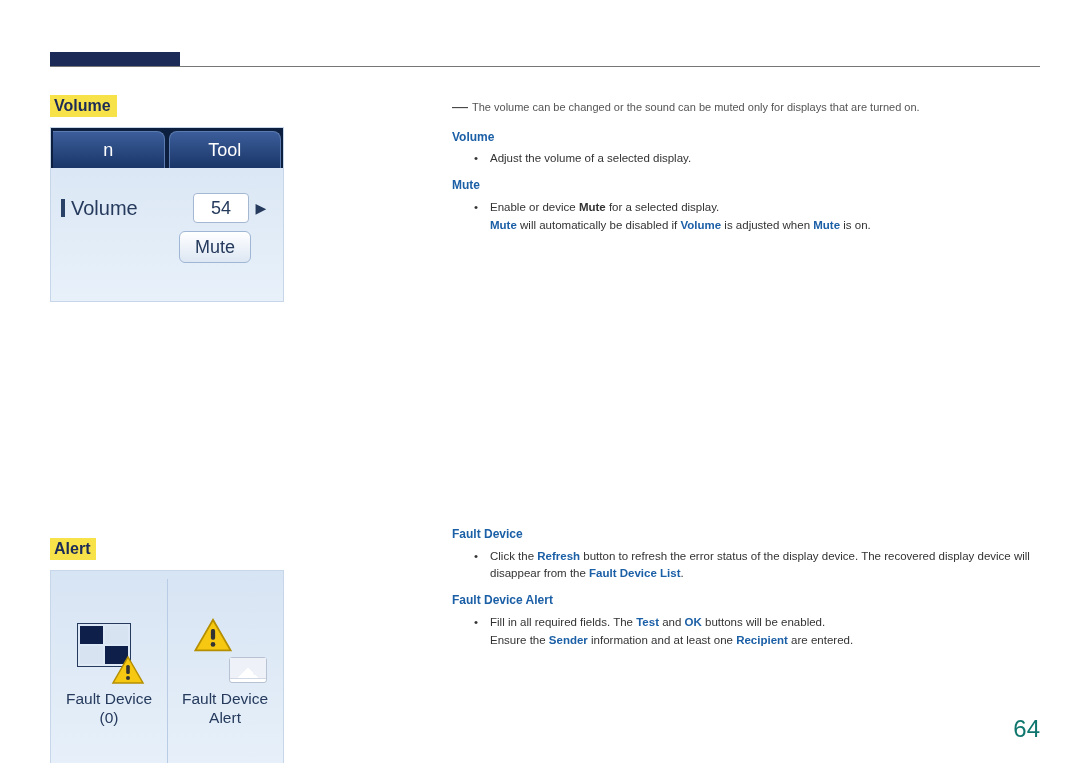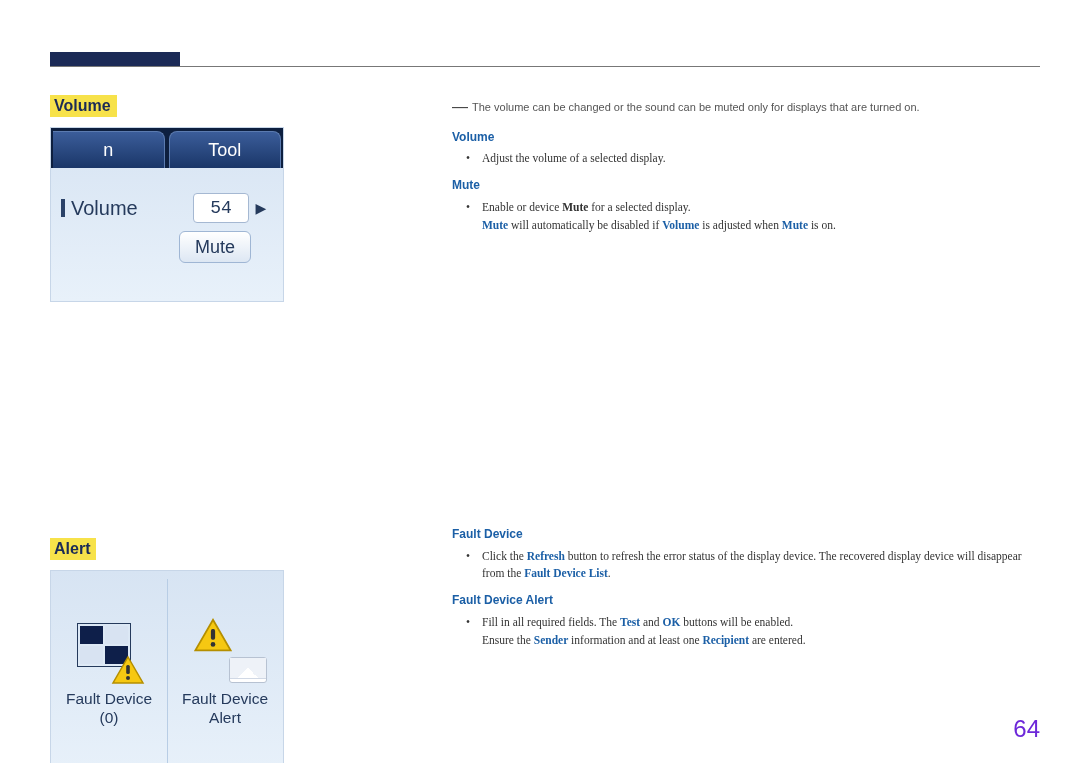--- a/index.html
+++ b/index.html
@@ -107,21 +107,20 @@
     width: 56px;
     height: 30px;
     background: #fff;
     border: 1px solid #a5b8d2;
     border-radius: 4px;
     font-size: 18px;
     color: #253a5c;
     display: flex;
     align-items: center;
     justify-content: center;
-    font-family: Liberation Mono, monospace;
   }
   .vol-arrow {
     width: 24px;
     height: 30px;
     display: flex;
     align-items: center;
     justify-content: center;
     color: #253a5c;
     font-size: 14px;
   }
@@ -223,23 +222,22 @@
     vertical-align: -1px;
   }
   .subhead {
     color: #1b5fa6;
     font-weight: bold;
     font-size: 12px;
     margin-top: 8px;
     margin-bottom: 4px;
   }
   .bullet-list {
-    margin-left: 28px;
+    margin-left: 36px;
     list-style: none;
-    font-family: Liberation Serif, serif;
   }
   .bullet-list li {
     position: relative;
     padding-left: 2px;
     margin-bottom: 4px;
   }
   .bullet-list li::before {
     content: "•";
     position: absolute;
     left: -14px;
@@ -252,21 +250,21 @@
   }
   .alert-right {
     position: absolute;
     top: 422px;
   }
   .page-number {
     position: absolute;
     right: 40px;
     bottom: 20px;
     font-size: 24px;
-    color: #6d28d9;
+    color: #0f766e;
     font-weight: 300;
   }
 </style>
 </head>
 <body>
 
 <div class="header-bar"></div>
 <div class="header-line"></div>
 
 <div class="left-col">

